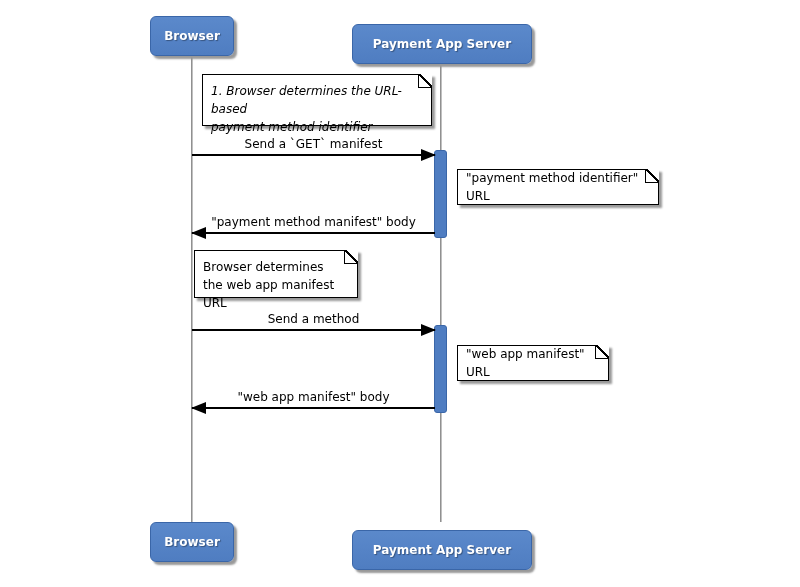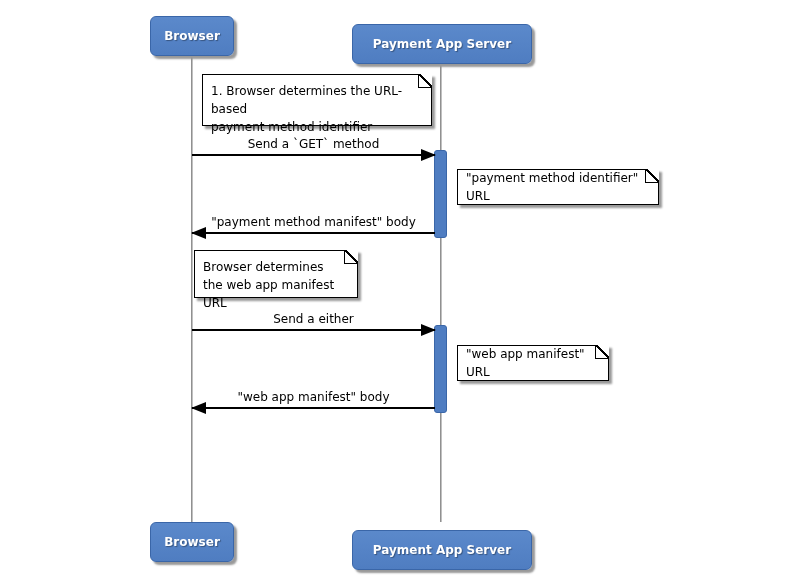--- a/index.html
+++ b/index.html
@@ -45,21 +45,21 @@
 
   .note{position:absolute;background:var(--note-fill);border:1px solid var(--note-border);
     box-shadow:3px 3px 2px var(--shadow);box-sizing:border-box;z-index:4;
     padding:7px 8px;font-size:12px;line-height:1.5;color:var(--note-text);}
   .note-text{white-space:pre-line;}
   .fold{position:absolute;top:-1px;right:-1px;width:14px;height:14px;box-sizing:border-box;
     border-left:1px solid var(--note-border);border-bottom:1px solid var(--note-border);
     background:linear-gradient(to bottom left,var(--note-fill) 0%,var(--note-fill) 46%,
       var(--note-border) 46%,var(--note-border) 56%,var(--note-fill) 56%);}
 
-  .note.n1{left:202px;top:74px;width:230px;height:52px;}
+  .note.n1{left:202px;top:74px;width:230px;height:52px;font-style:italic;}
   .note.n2{left:457px;top:169px;width:202px;height:36px;display:flex;align-items:center;}
   .note.n3{left:194px;top:250px;width:164px;height:48px;}
   .note.n4{left:457px;top:345px;width:152px;height:36px;display:flex;align-items:center;}
   .note.n5{left:202px;top:428px;width:212px;height:66px;}
 
   .lbl-m1{top:137px;} .line-m1{top:154px;}
   .lbl-r1{top:215px;} .line-r1{top:232px;}
   .lbl-m2{top:312px;} .line-m2{top:329px;}
   .lbl-r2{top:390px;} .line-r2{top:407px;}
 </style>
@@ -70,31 +70,31 @@
 
   <div class="lifeline browser"></div>
   <div class="lifeline server"></div>
 
   <div class="actor browser top">Browser</div>
   <div class="actor server top">Payment App Server</div>
 
   <div class="activation a1"></div>
   <div class="activation a2"></div>
 
-  <div class="msg-label lbl-m1">Send a `GET` method</div>
+  <div class="msg-label lbl-m1">Send a `GET` manifest</div>
   <div class="msg-line line-m1">
     <span class="head right"></span>
   </div>
 
   <div class="msg-label lbl-r1">"payment method manifest" body</div>
   <div class="msg-line line-r1">
     <span class="head left"></span>
   </div>
 
-  <div class="msg-label lbl-m2">Send a either</div>
+  <div class="msg-label lbl-m2">Send a method</div>
   <div class="msg-line line-m2">
     <span class="head right"></span>
   </div>
 
   <div class="msg-label lbl-r2">"web app manifest" body</div>
   <div class="msg-line line-r2">
     <span class="head left"></span>
   </div>
 
   <div class="note n1">

